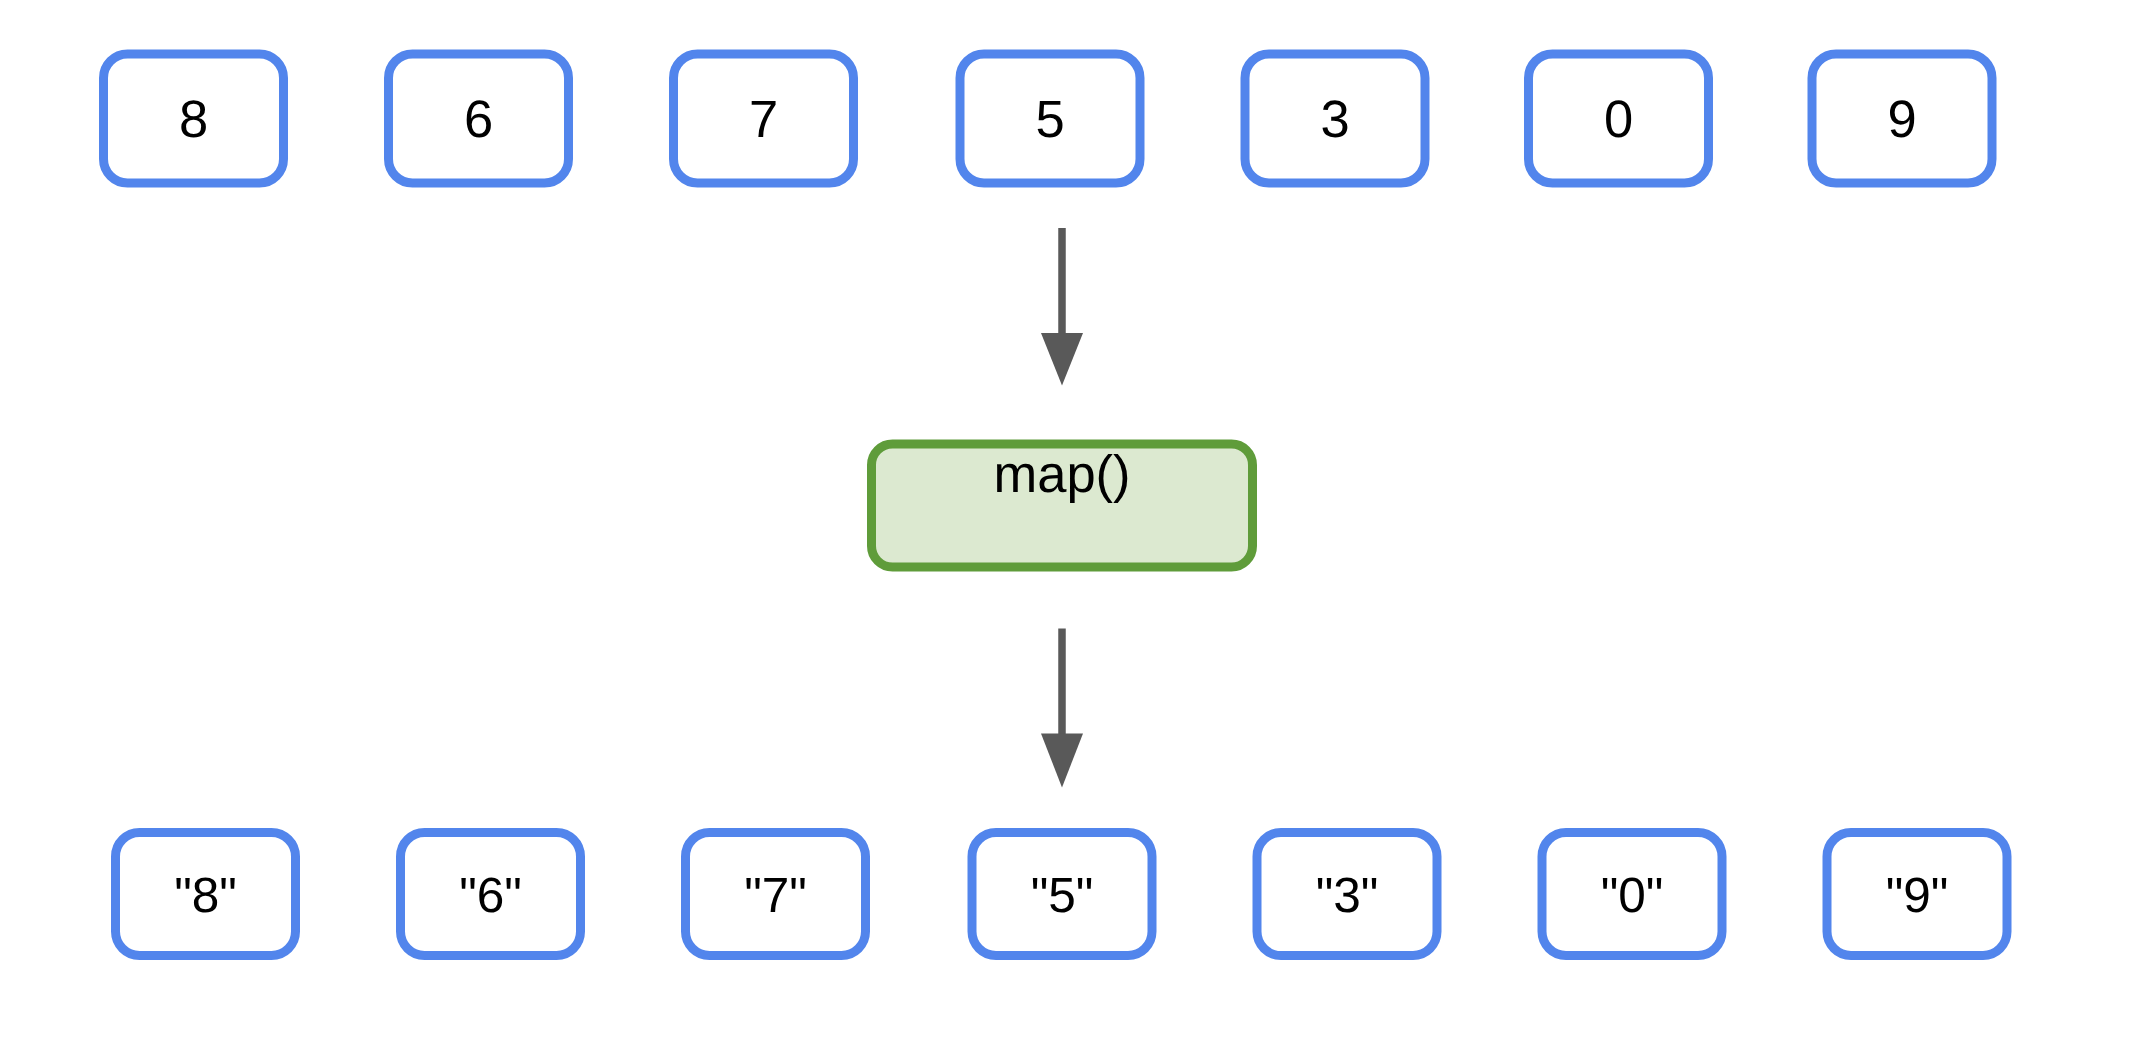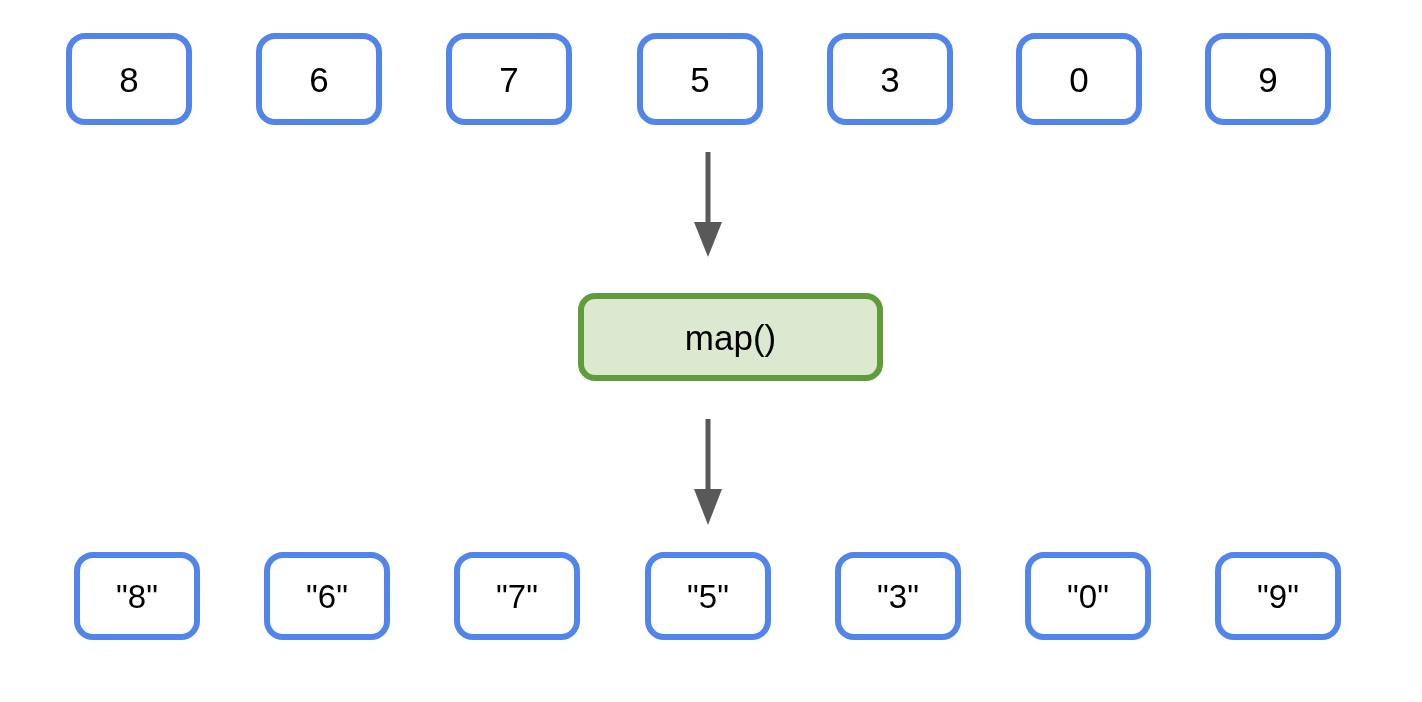--- a/index.html
+++ b/index.html
@@ -42,25 +42,25 @@
     width: 126px;
     height: 88px;
     font-size: 33px;
   }
 
   
   .op-node {
     position: absolute;
     box-sizing: border-box;
     display: flex;
-    align-items: center;
+    align-items: flex-start;
     justify-content: center;
     left: 578px;
     top: 293px;
-    width: 305px;
+    width: 260px;
     height: 88px;
     background: #dce9d0;
     border: 6px solid #5f9c3a;
     border-radius: 17px;
     color: #000000;
     font-size: 35px;
     line-height: 1;
     user-select: none;
   }
 

